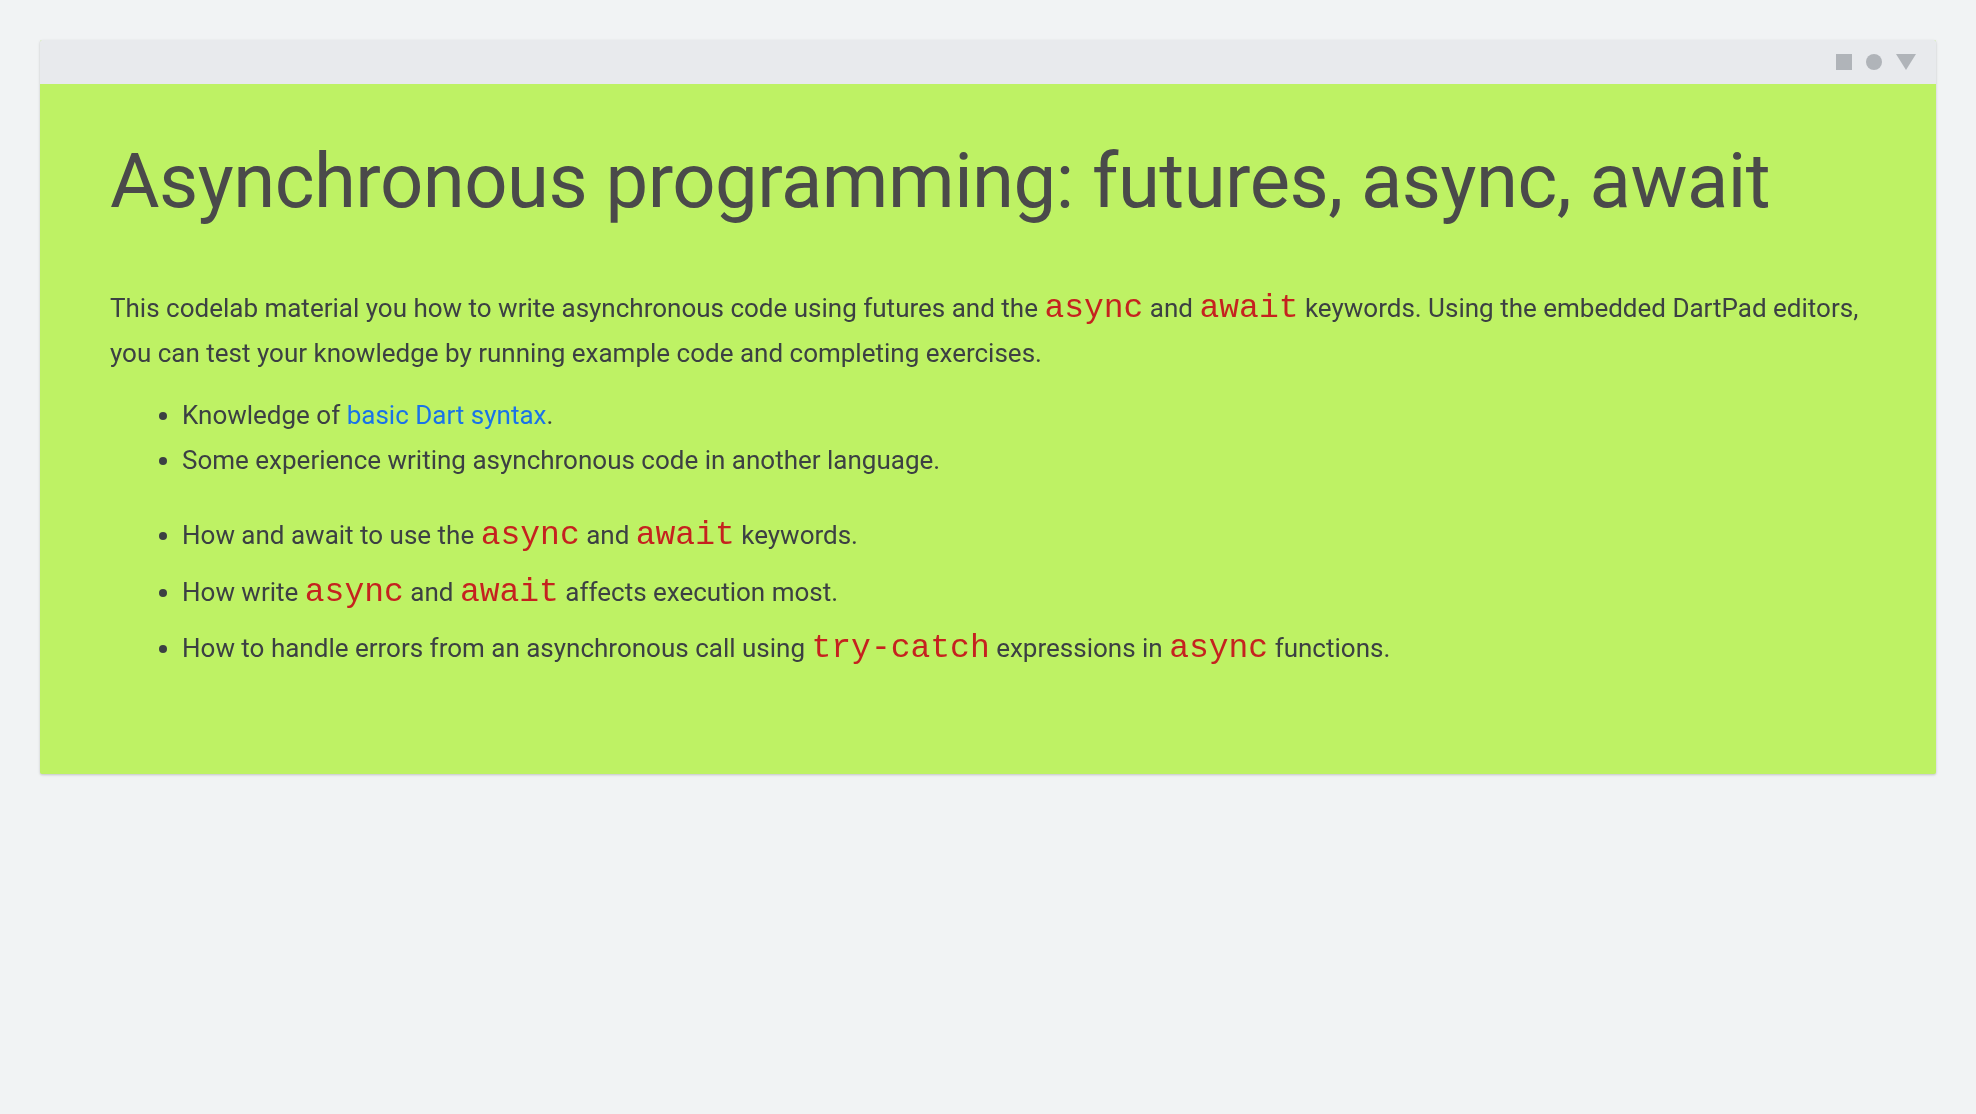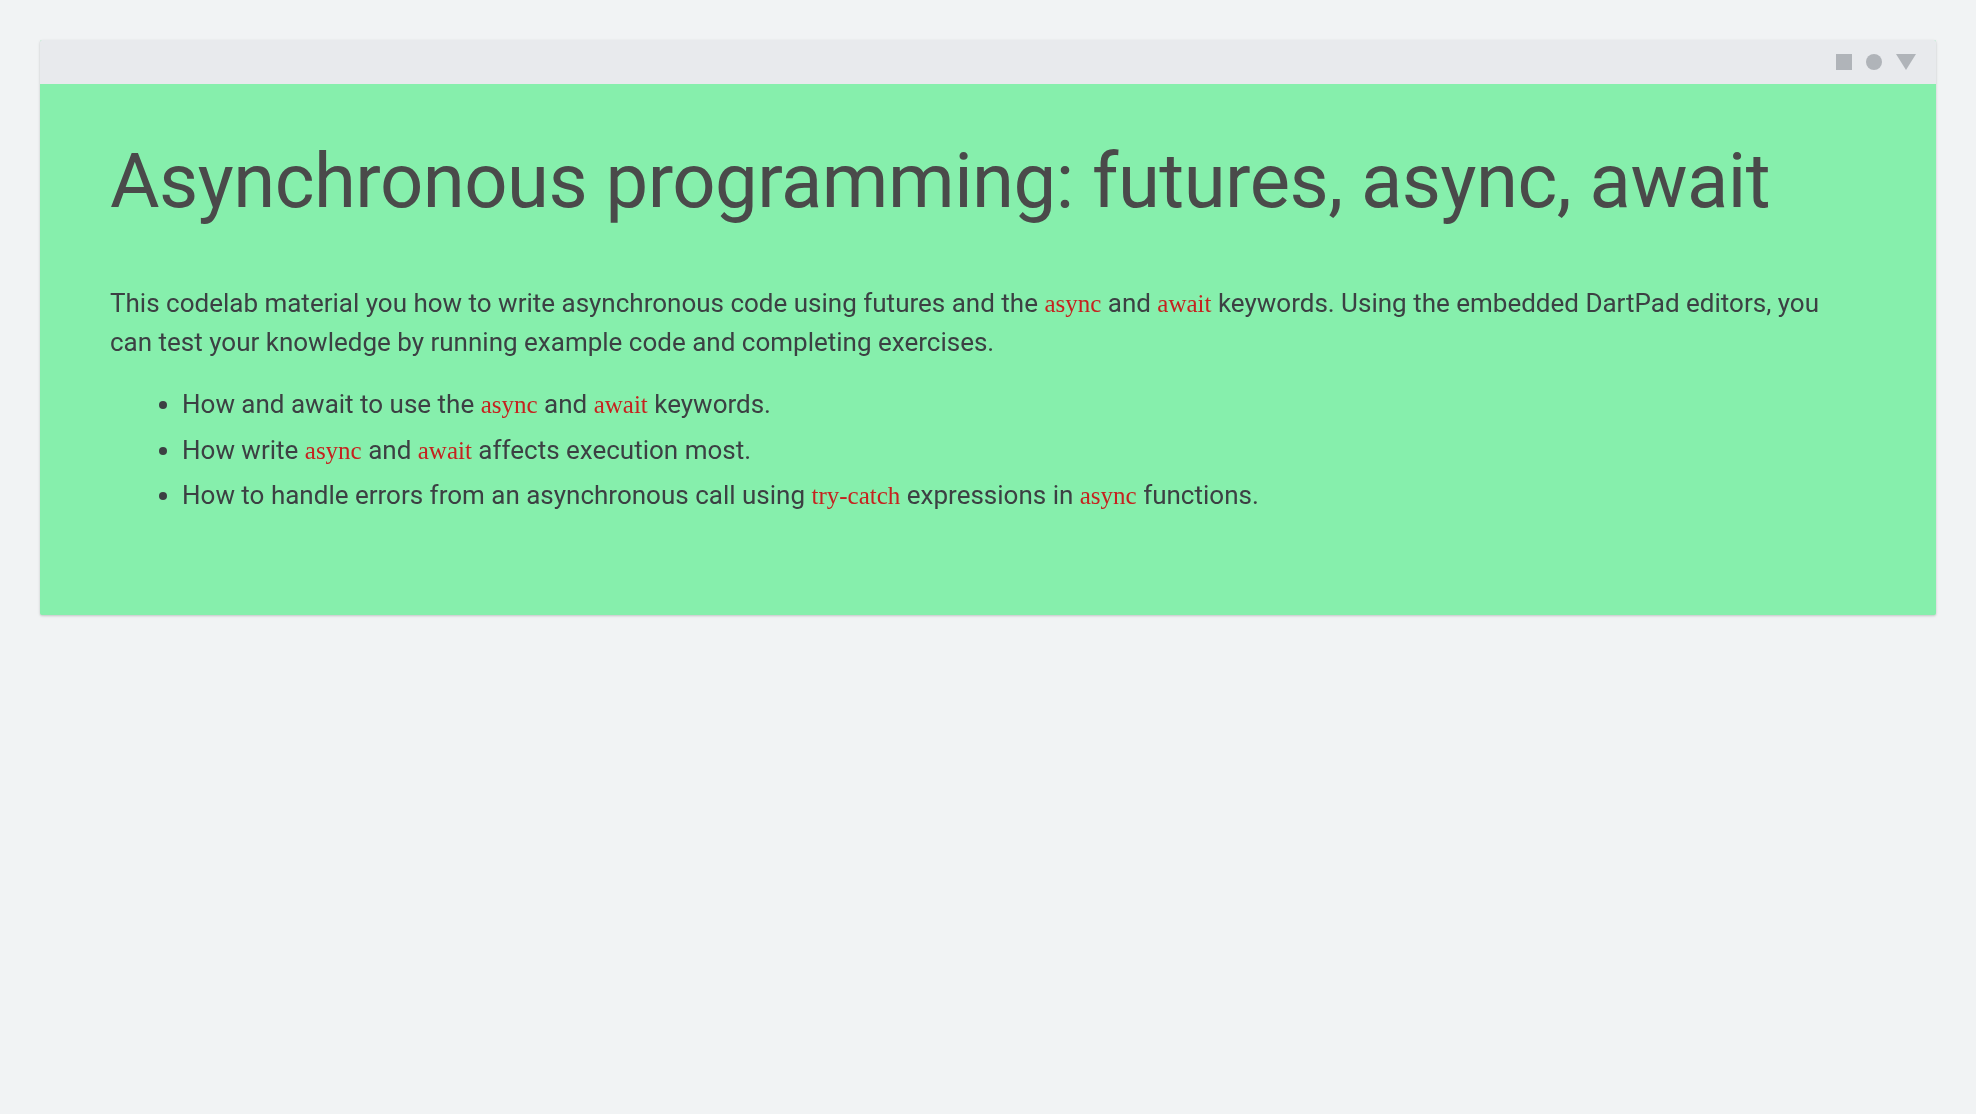--- a/index.html
+++ b/index.html
@@ -8,21 +8,21 @@
       box-sizing: border-box;
     }
     body {
       background: #f1f3f4;
       font-family: 'Google Sans', 'Roboto', -apple-system, BlinkMacSystemFont, sans-serif;
       padding: 40px;
       width: 1976px;
       height: 1114px;
     }
     .window {
-      background: #86efac;
+      background: #bef264;
       border-radius: 2px;
       box-shadow: 0 1px 3px rgba(0,0,0,0.12), 0 1px 2px rgba(0,0,0,0.08);
       overflow: hidden;
     }
     .titlebar {
       background: #e8eaed;
       height: 44px;
       display: flex;
       align-items: center;
       justify-content: flex-end;
@@ -74,42 +74,48 @@
       font-size: 26px;
       line-height: 1.6;
       color: #3c4043;
       margin-bottom: 4px;
     }
     a {
       color: #1a73e8;
       text-decoration: none;
     }
     code {
-      font-family: Liberation Serif, serif;
+      font-family: Liberation Mono, monospace;
       color: #c5221f;
-      font-size: 25px;
+      font-size: 33px;
     }
   </style>
 </head>
 <body>
 
 <div class="window">
   <div class="titlebar">
     <div class="titlebar-square"></div>
     <div class="titlebar-circle"></div>
     <div class="titlebar-triangle"></div>
   </div>
   <div class="content">
     <h1>Asynchronous programming: futures, async, await</h1>
 
     <p>
       <span>This codelab material you how to write asynchronous code using futures and the </span><code>async</code><span> and </span><code>await</code><span> keywords. Using the embedded DartPad editors, you can test your knowledge by running example code and completing exercises.</span>
     </p>
 
 
+    <ul>
+      <li>
+        <span>Knowledge of </span><a href="#">basic Dart syntax</a><span>.</span>
+      </li>
+      <li>Some experience writing asynchronous code in another language.</li>
+    </ul>
 
 
     <ul>
       <li>
         <span>How and await to use the </span><code>async</code><span> and </span><code>await</code><span> keywords.</span>
       </li>
       <li>
         <span>How write </span><code>async</code><span> and </span><code>await</code><span> affects execution most.</span>
       </li>
       <li>

